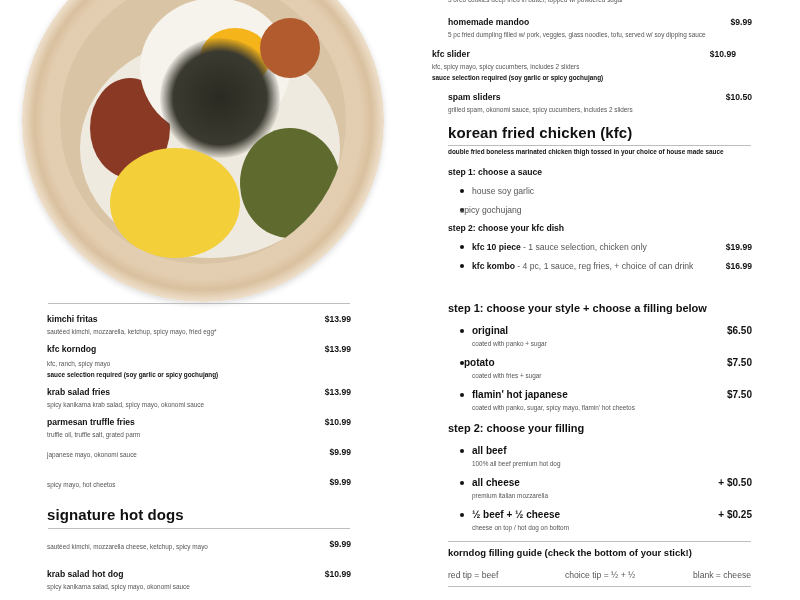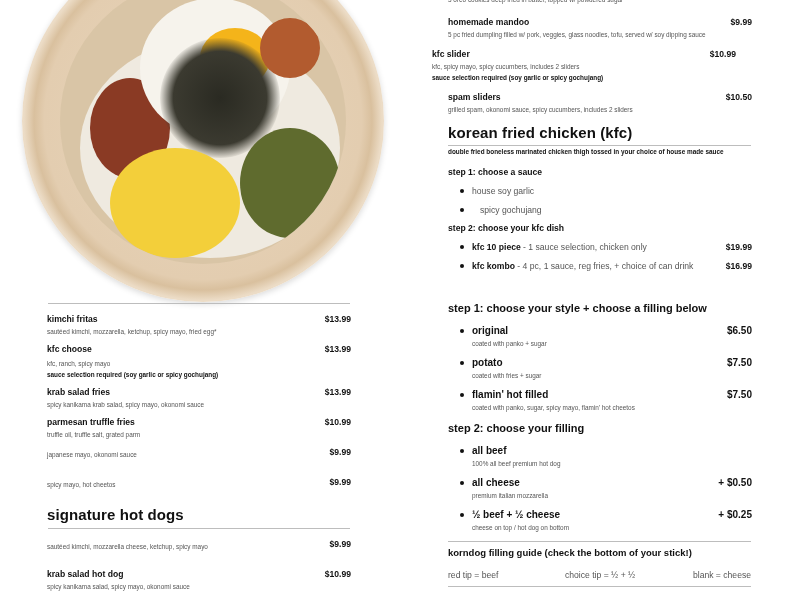--- a/index.html
+++ b/index.html
@@ -80,21 +80,21 @@
 <div class="divider" style="left:448px;top:145px;width:303px;"></div>
 <div class="section-sub" style="left:448px;top:148px;white-space:nowrap;">double fried boneless marinated chicken thigh tossed in your choice of house made sauce</div>
 <div class="step-title" style="left:448px;top:167px;">step 1: choose a sauce</div>
 
 <div class="bullet" style="left:460px;top:186px;width:292px;height:12px;">
   <span class="dot"></span>
   <span class="btext" style="left:12px;">house soy garlic</span>
 </div>
 <div class="bullet" style="left:460px;top:205px;width:292px;height:12px;">
   <span class="dot"></span>
-  <span class="btext" style="left:20px;">spicy gochujang</span>
+  <span class="btext" style="left:0;">spicy gochujang</span>
 </div>
 
 <div class="step-title" style="left:448px;top:223px;">step 2: choose your kfc dish</div>
 
 <div class="bullet" style="left:460px;top:242px;width:292px;height:12px;">
   <span class="dot"></span>
   <span class="btext" style="left:12px;"><b>kfc 10 piece</b><span> - 1 sauce selection, chicken only</span></span>
   <span class="bprice">$19.99</span>
 </div>
 <div class="bullet" style="left:460px;top:261px;width:292px;height:12px;">
@@ -106,27 +106,27 @@
 <div class="step-title big" style="left:448px;top:302px;">step 1: choose your style + choose a filling below</div>
 
 <div class="bigbullet" style="left:460px;top:325px;width:292px;height:26px;">
   <span class="dot"></span>
   <span class="bname" style="left:12px;">original</span>
   <span class="bdesc" style="left:12px;">coated with panko + sugar</span>
   <span class="bprice">$6.50</span>
 </div>
 <div class="bigbullet" style="left:460px;top:357px;width:292px;height:26px;">
   <span class="dot"></span>
-  <span class="bname" style="left:12px;">potato</span>
+  <span class="bname" style="left:4px;">potato</span>
   <span class="bdesc" style="left:12px;">coated with fries + sugar</span>
   <span class="bprice">$7.50</span>
 </div>
 <div class="bigbullet" style="left:460px;top:389px;width:292px;height:26px;">
   <span class="dot"></span>
-  <span class="bname" style="left:12px;">flamin' hot filled</span>
+  <span class="bname" style="left:12px;">flamin' hot japanese</span>
   <span class="bdesc" style="left:12px;">coated with panko, sugar, spicy mayo, flamin' hot cheetos</span>
   <span class="bprice">$7.50</span>
 </div>
 
 <div class="step-title big" style="left:448px;top:422px;">step 2: choose your filling</div>
 
 <div class="bigbullet" style="left:460px;top:445px;width:292px;height:26px;">
   <span class="dot"></span>
   <span class="bname" style="left:12px;">all beef</span>
   <span class="bdesc" style="left:12px;">100% all beef premium hot dog</span>
@@ -153,21 +153,21 @@
 <div class="divider" style="left:448px;top:586px;width:303px;"></div>
 
 <div class="divider" style="left:48px;top:303px;width:302px;"></div>
 
 <div class="item" style="left:47px;top:314px;width:304px;">
   <div class="item-name">kimchi fritas</div>
   <div class="item-price">$13.99</div>
   <div class="item-desc">sautéed kimchi, mozzarella, ketchup, spicy mayo, fried egg*</div>
 </div>
 <div class="item" style="left:47px;top:344px;width:304px;">
-  <div class="item-name">kfc choose</div>
+  <div class="item-name">kfc korndog</div>
   <div class="item-price">$13.99</div>
   <div class="item-desc" style="margin-top:6px;">kfc, ranch, spicy mayo</div>
   <div class="item-note">sauce selection required (soy garlic or spicy gochujang)</div>
 </div>
 <div class="item" style="left:47px;top:387px;width:304px;">
   <div class="item-name">krab salad fries</div>
   <div class="item-price">$13.99</div>
   <div class="item-desc">spicy kanikama krab salad, spicy mayo, okonomi sauce</div>
 </div>
 <div class="item" style="left:47px;top:417px;width:304px;">

